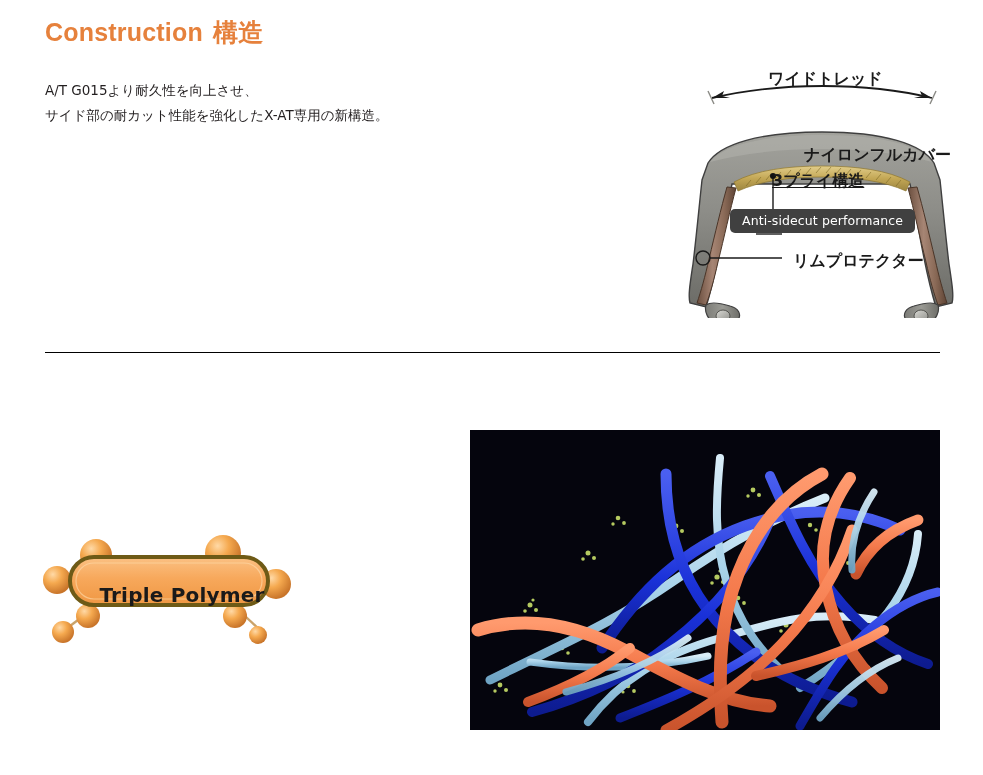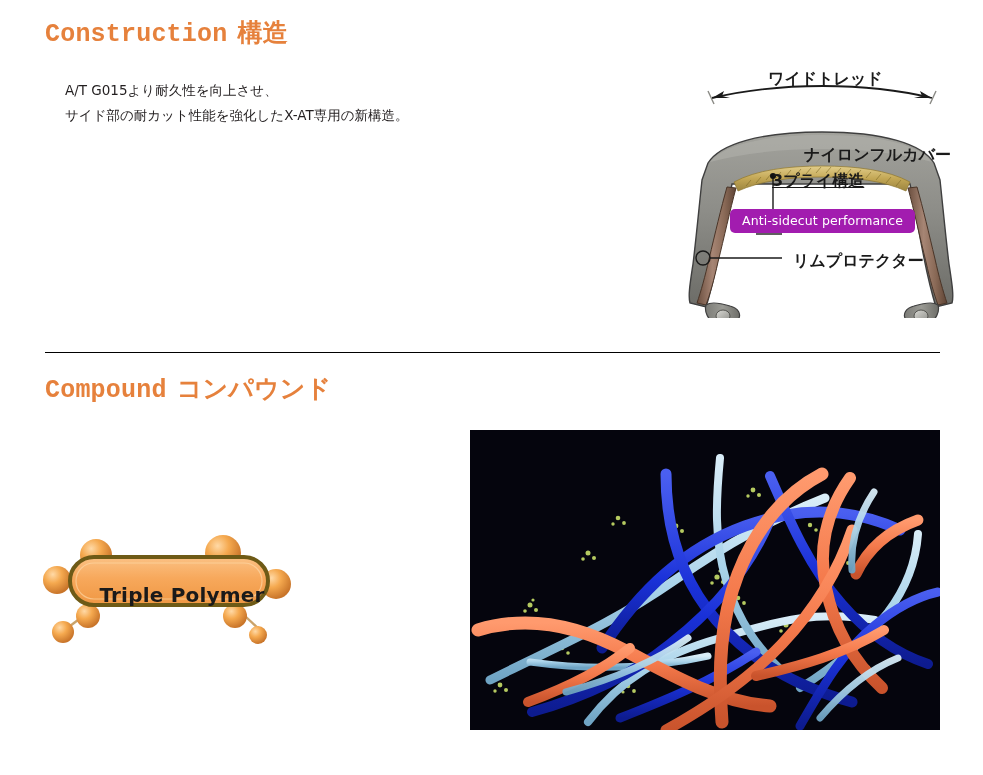--- a/index.html
+++ b/index.html
@@ -19,21 +19,21 @@
 
   
   .section-heading {
     position: absolute;
     font-size: 25px;
     font-weight: bold;
     color: #e6813c;
     letter-spacing: 0.2px;
     white-space: nowrap;
   }
-  .section-heading .en { font-family: Liberation Mono, monospace; }
+  .section-heading .en { font-family: Liberation Sans, sans-serif; }
   .section-heading .jp { font-family: Liberation Sans, sans-serif; margin-left: 10px; }
 
   
   .body-text {
     position: absolute;
     font-size: 13.5px;
     line-height: 25px;
     color: #231f20;
     white-space: pre-line;
     font-family: "DejaVu Sans", sans-serif;
@@ -65,21 +65,21 @@
     font-weight: bold;
     font-family: "DejaVu Sans", sans-serif;
     color: #1a1a1a;
     white-space: nowrap;
   }
 
   .badge-antisidecut {
     position: absolute;
     left: 730px;
     top: 209px;
-    background: #a21caf;
+    background: #404040;
     color: #ffffff;
     font-size: 12.5px;
     font-family: "DejaVu Sans", sans-serif;
     padding: 4px 12px 5px 12px;
     border-radius: 5px;
     white-space: nowrap;
     letter-spacing: 0.1px;
   }
 
   
@@ -131,21 +131,21 @@
 </style>
 </head>
 <body>
 
 <div class="page">
 
   <div class="section-heading" style="left:45px; top:16px;">
     <span class="en">Construction</span><span class="jp">構造</span>
   </div>
 
-  <div class="body-text" style="left:45px; top:78px; width:420px;margin-left:20px;">A/T G015より耐久性を向上させ、
+  <div class="body-text" style="left:45px; top:78px; width:420px;">A/T G015より耐久性を向上させ、
 サイド部の耐カット性能を強化したX-AT専用の新構造。</div>
 
   <div class="construction-figure">
     <svg width="323" height="260" viewBox="0 0 323 260" xmlns="http://www.w3.org/2000/svg">
       <defs>
         <linearGradient id="gTread" x1="0" y1="0" x2="0" y2="1">
           <stop offset="0%" stop-color="#a2a29c"></stop>
           <stop offset="45%" stop-color="#8d8d88"></stop>
           <stop offset="100%" stop-color="#6c6c67"></stop>
         </linearGradient>
@@ -268,23 +268,20 @@
   <div class="fig-label" style="left:782px; top:145px;margin-left:22px;">ナイロンフルカバー</div>
 
   <div class="fig-label" style="left:772px; top:171px;text-decoration:underline;">3プライ構造</div>
 
   <div class="fig-label" style="left:745px; top:251px;margin-left:48px;">リムプロテクター</div>
 
   <div class="badge-antisidecut">Anti-sidecut performance</div>
 
   <div class="divider"></div>
 
-  <div class="section-heading" style="left:45px; top:372px;">
-    <span class="en">Compound</span><span class="jp">コンパウンド</span>
-  </div>
 
 
   <div class="triple-polymer">
     <svg width="300" height="130" viewBox="0 0 300 130" xmlns="http://www.w3.org/2000/svg">
       <defs>
         <radialGradient id="gSphere" cx="35%" cy="30%" r="70%">
           <stop offset="0%" stop-color="#ffd9a6"></stop>
           <stop offset="45%" stop-color="#f5a94f"></stop>
           <stop offset="100%" stop-color="#c9752a"></stop>
         </radialGradient>

